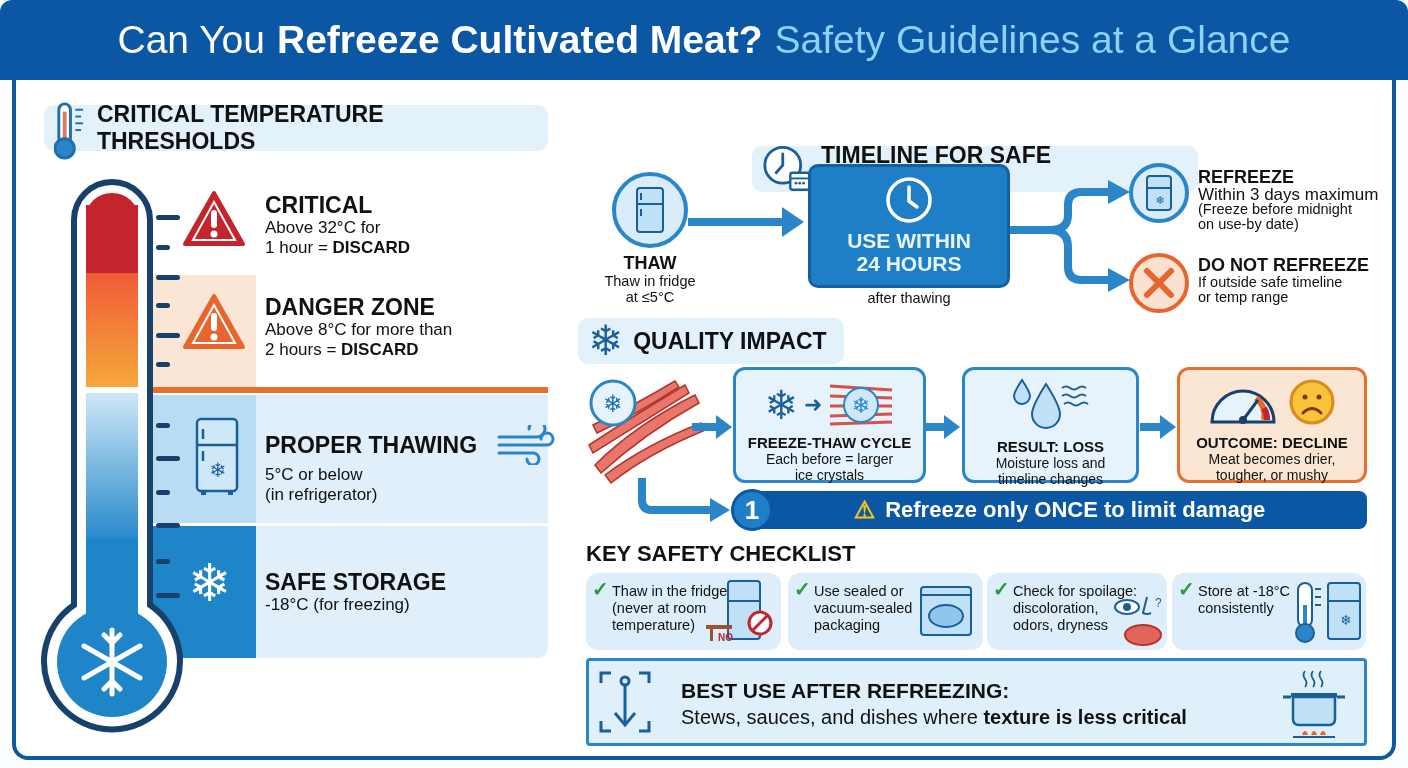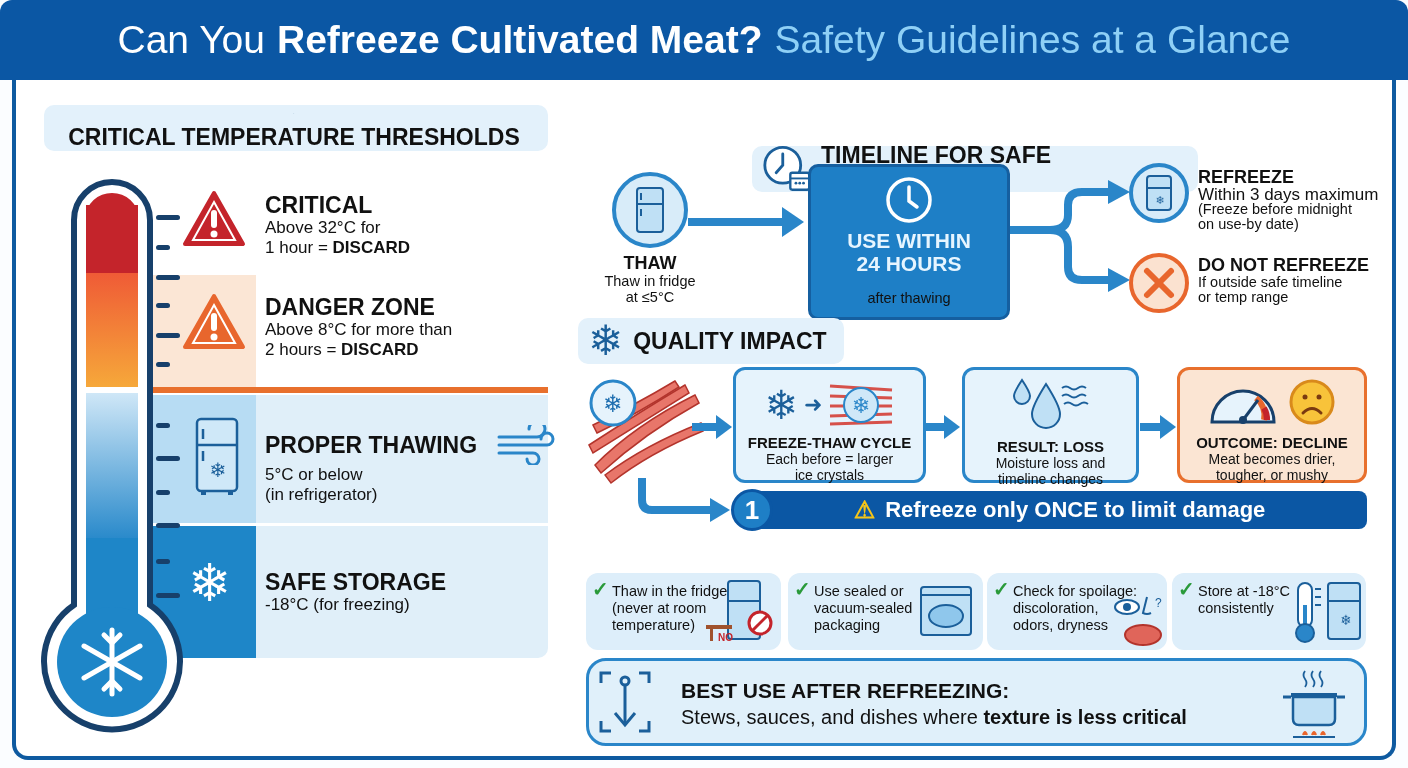--- a/index.html
+++ b/index.html
@@ -27,21 +27,21 @@
 
 <div class="root">
   <div class="frame"></div>
 
   <div class="header">
     <span>Can You</span>
     <span class="bold">Refreeze Cultivated Meat?</span>
     <span class="light">Safety Guidelines at a Glance</span>
   </div>
 
-  <div class="sec-title" style="left:44px;top:105px;width:504px;flex-direction:column;">
+  <div class="sec-title" style="left:44px;top:105px;width:504px;">
     <svg width="34" height="62" viewBox="0 0 34 62" style="margin-top:8px">
       <rect x="5" y="2" width="12" height="42" rx="6" fill="#fff" stroke="#1e6eb0" stroke-width="3"></rect>
       <rect x="9" y="10" width="4" height="30" fill="#d97a5a"></rect>
       <circle cx="11" cy="48" r="10" fill="#2a86c9" stroke="#1e6eb0" stroke-width="3"></circle>
       <line x1="22" y1="8" x2="30" y2="8" stroke="#1e6eb0" stroke-width="2"></line>
       <line x1="22" y1="15" x2="28" y2="15" stroke="#1e6eb0" stroke-width="2"></line>
       <line x1="22" y1="22" x2="30" y2="22" stroke="#1e6eb0" stroke-width="2"></line>
       <line x1="22" y1="29" x2="28" y2="29" stroke="#1e6eb0" stroke-width="2"></line>
     </svg>
     <span>CRITICAL TEMPERATURE THRESHOLDS</span>
@@ -168,21 +168,21 @@
   <div class="abs" style="left:580px;top:253px;width:140px;text-align:center">
     <div style="font-weight:bold;font-size:18px;line-height:20px">THAW</div>
     <div style="font-size:14.5px;line-height:16px">Thaw in fridge</div>
     <div style="font-size:14.5px;line-height:16px">at ≤5°C</div>
   </div>
   <svg class="abs" style="left:688px;top:205px" width="118" height="34" viewBox="0 0 118 34">
     <rect x="0" y="13" width="96" height="8" fill="#2a86c9"></rect>
       <path d="M94 2 L116 17 L94 32 Z" fill="#2a86c9"></path>
   </svg>
 
-  <div class="abs" style="left:808px;top:164px;width:202px;height:156px;background:#1e7fc6;border:3px solid #155fa0;border-radius:10px;text-align:center;color:#fff">
+  <div class="abs" style="left:808px;top:164px;width:202px;height:124px;background:#1e7fc6;border:3px solid #155fa0;border-radius:10px;text-align:center;color:#fff">
     <svg width="50" height="50" viewBox="0 0 50 50" style="margin-top:8px">
       <circle cx="25" cy="25" r="21" fill="none" stroke="#fff" stroke-width="3.5"></circle>
       <polyline points="25,12 25,26 33,32" fill="none" stroke="#fff" stroke-width="3.5" stroke-linecap="round"></polyline>
     </svg>
     <div style="font-weight:bold;font-size:21px;line-height:23px;color:#e6f5ff">USE WITHIN</div>
     <div style="font-weight:bold;font-size:21px;line-height:23px;color:#e6f5ff">24 HOURS</div>
   </div>
   <div class="abs" style="left:808px;top:290px;width:202px;text-align:center;font-size:14.5px">after thawing</div>
 
   <svg class="abs" style="left:1010px;top:175px" width="120" height="125" viewBox="0 0 120 125">
@@ -304,20 +304,21 @@
     <div class="d">Meat becomes drier,</div>
     <div class="d">tougher, or mushy</div>
   </div>
 
   <div class="abs" style="left:752px;top:491px;width:615px;height:38px;background:#0b57a4;border-radius:8px;display:flex;align-items:center;justify-content:center;gap:10px;color:#fff;font-weight:bold;font-size:22px">
     <span style="color:#f5c518;font-size:24px">⚠</span>
     <span>Refreeze only ONCE to limit damage</span>
   </div>
   <div class="abs" style="left:731px;top:489px;width:42px;height:42px;border-radius:50%;background:#1e7fc6;border:3px solid #0b57a4;color:#fff;font-weight:bold;font-size:26px;text-align:center;line-height:36px">1</div>
 
+  <div class="abs" style="left:586px;top:541px;font-weight:bold;font-size:22px">KEY SAFETY CHECKLIST</div>
 
   <div class="check-card" style="left:586px;width:195px">
     <span class="ck">✓</span>
     <div>Thaw in the fridge</div>
     <div>(never at room</div>
     <div>temperature)</div>
     <svg class="abs" style="left:120px;top:6px" width="72" height="66" viewBox="0 0 72 66">
       <rect x="22" y="2" width="32" height="58" rx="3" fill="#bfe0f5" stroke="#1b5f9a" stroke-width="2"></rect>
       <line x1="22" y1="22" x2="54" y2="22" stroke="#1b5f9a" stroke-width="2"></line>
       <rect x="0" y="46" width="26" height="4" fill="#a0522d"></rect>
@@ -361,21 +362,21 @@
       <circle cx="13" cy="54" r="9" fill="#2a86c9" stroke="#1b5f9a" stroke-width="2"></circle>
       <line x1="23" y1="10" x2="29" y2="10" stroke="#1b5f9a" stroke-width="2"></line>
         <line x1="23" y1="18" x2="29" y2="18" stroke="#1b5f9a" stroke-width="2"></line>
         <line x1="23" y1="26" x2="29" y2="26" stroke="#1b5f9a" stroke-width="2"></line>
       <rect x="36" y="4" width="32" height="56" rx="3" fill="#bfe0f5" stroke="#1b5f9a" stroke-width="2"></rect>
       <line x1="36" y1="22" x2="68" y2="22" stroke="#1b5f9a" stroke-width="2"></line>
       <text x="54" y="46" font-size="14" text-anchor="middle" fill="#1b5f9a" font-family="DejaVu Sans, sans-serif">❄</text>
     </svg>
   </div>
 
-  <div class="abs" style="left:586px;top:658px;width:781px;height:88px;background:#e0f0fa;border:3px solid #2a86c9;border-radius:20px">
+  <div class="abs" style="left:586px;top:658px;width:781px;height:88px;background:#e0f0fa;border:3px solid #2a86c9;border-radius:4px">
     <svg class="abs" style="left:10px;top:10px" width="52" height="62" viewBox="0 0 52 62">
       <g fill="none" stroke="#1b5f9a" stroke-width="3">
         <polyline points="2,12 2,2 12,2"></polyline>
           <polyline points="40,2 50,2 50,12"></polyline>
         <polyline points="2,50 2,60 12,60"></polyline>
           <polyline points="40,60 50,60 50,50"></polyline>
         <circle cx="26" cy="10" r="4"></circle>
           <line x1="26" y1="14" x2="26" y2="52"></line>
           <polyline points="16,42 26,54 36,42"></polyline>
       </g>

